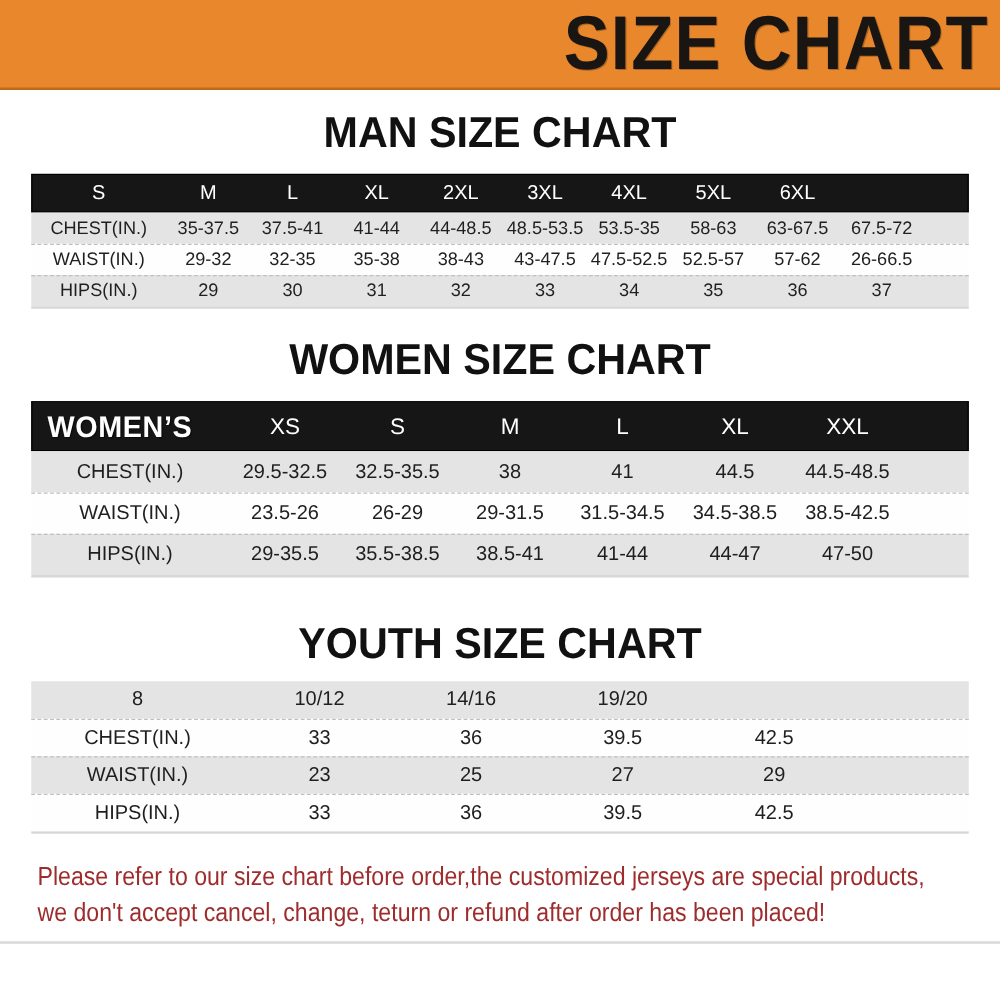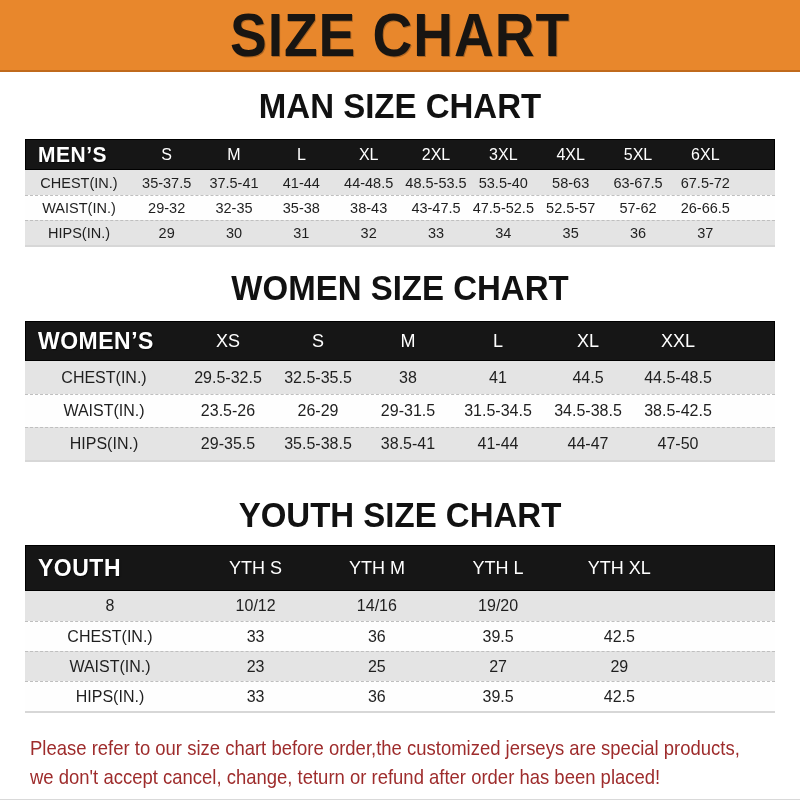--- a/index.html
+++ b/index.html
@@ -8,21 +8,21 @@
     font-family: "Liberation Sans", sans-serif;
     background: #ffffff;
     color: var(--cell-text, #1f1f1f);
     overflow: hidden;
   }
   
   .banner {
     height: 72px;
     background: var(--banner-bg, #E8872C);
     border-bottom: 2px solid #c06a1c;
-    display: flex; align-items: center; justify-content: center;
+    display: flex; align-items: center; justify-content: flex-end;
   }
   .banner h1 {
     font-size: 58px; font-weight: 800; letter-spacing: 1px;
     color: var(--banner-text, #181512);
     transform: scaleX(0.95) scaleY(1.05);
     text-shadow: 1px 1px 0 rgba(0,0,0,.25);
     white-space: nowrap; line-height: 1;
   }
   
   .section-heading {
@@ -81,39 +81,38 @@
 <header class="banner">
   <h1>SIZE CHART</h1>
 </header>
 
 <main>
 
   <section class="sec-men">
     <h2 class="section-heading">MAN SIZE CHART</h2>
     <div class="size-table cols-men">
         <div class="t-row t-head">
-          <div class="t-cell t-corner">MEN’S</div>
           <div class="t-cell t-colhead">S</div>
           <div class="t-cell t-colhead">M</div>
           <div class="t-cell t-colhead">L</div>
           <div class="t-cell t-colhead">XL</div>
           <div class="t-cell t-colhead">2XL</div>
           <div class="t-cell t-colhead">3XL</div>
           <div class="t-cell t-colhead">4XL</div>
           <div class="t-cell t-colhead">5XL</div>
           <div class="t-cell t-colhead">6XL</div>
         </div>
         <div class="t-row t-body stripe">
           <div class="t-cell t-rowlabel">CHEST(IN.)</div>
           <div class="t-cell t-val">35-37.5</div>
           <div class="t-cell t-val">37.5-41</div>
           <div class="t-cell t-val">41-44</div>
           <div class="t-cell t-val">44-48.5</div>
           <div class="t-cell t-val">48.5-53.5</div>
-          <div class="t-cell t-val">53.5-40</div>
+          <div class="t-cell t-val">53.5-35</div>
           <div class="t-cell t-val">58-63</div>
           <div class="t-cell t-val">63-67.5</div>
           <div class="t-cell t-val">67.5-72</div>
         </div>
         <div class="t-row t-body">
           <div class="t-cell t-rowlabel">WAIST(IN.)</div>
           <div class="t-cell t-val">29-32</div>
           <div class="t-cell t-val">32-35</div>
           <div class="t-cell t-val">35-38</div>
           <div class="t-cell t-val">38-43</div>
@@ -176,27 +175,20 @@
           <div class="t-cell t-val">41-44</div>
           <div class="t-cell t-val">44-47</div>
           <div class="t-cell t-val">47-50</div>
         </div>
       </div>
   </section>
 
   <section class="sec-youth">
     <h2 class="section-heading">YOUTH SIZE CHART</h2>
     <div class="size-table cols-youth">
-        <div class="t-row t-head">
-          <div class="t-cell t-corner">YOUTH</div>
-          <div class="t-cell t-colhead">YTH S</div>
-          <div class="t-cell t-colhead">YTH M</div>
-          <div class="t-cell t-colhead">YTH L</div>
-          <div class="t-cell t-colhead">YTH XL</div>
-        </div>
         <div class="t-row t-body stripe">
           <div class="t-cell t-val">8</div>
           <div class="t-cell t-val">10/12</div>
           <div class="t-cell t-val">14/16</div>
           <div class="t-cell t-val">19/20</div>
         </div>
         <div class="t-row t-body">
           <div class="t-cell t-rowlabel">CHEST(IN.)</div>
           <div class="t-cell t-val">33</div>
           <div class="t-cell t-val">36</div>

